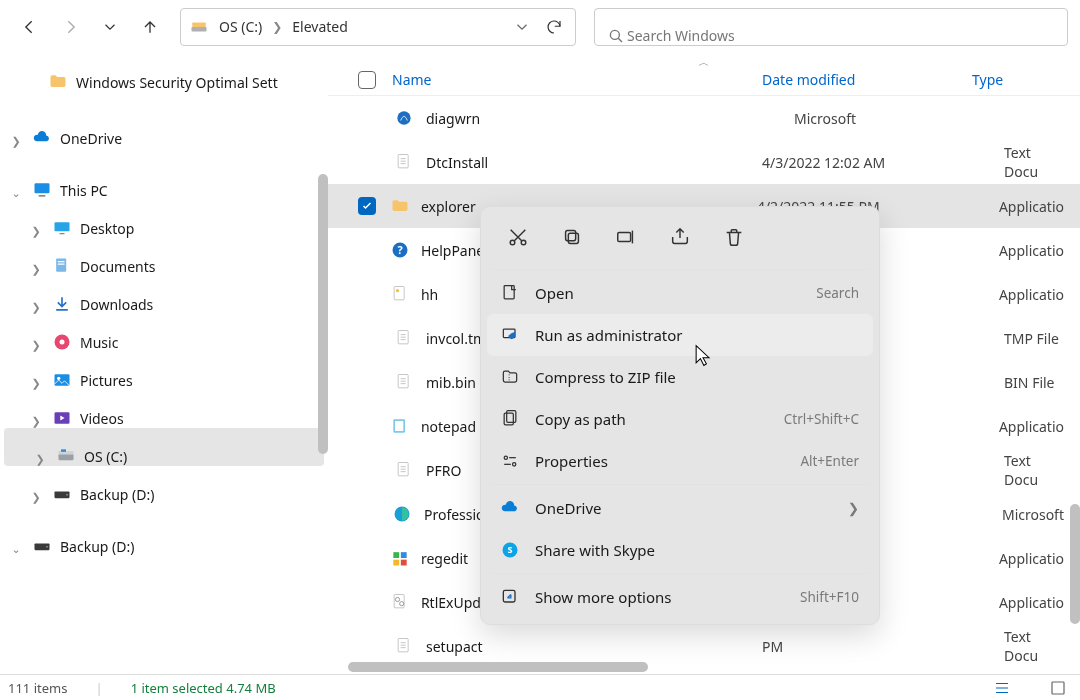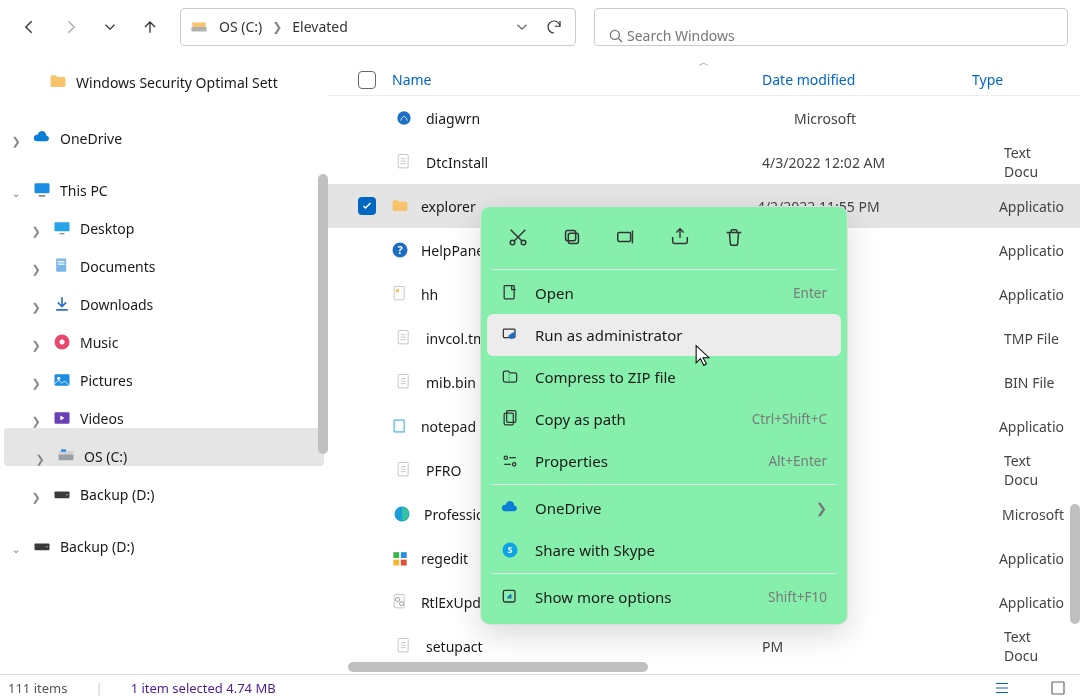--- a/index.html
+++ b/index.html
@@ -170,22 +170,22 @@
   width: 28px; height: 20px;
   display:flex; align-items:center; justify-content:center;
   color: #666;
 }
 .view-btn.active { color: #0067c0; }
 
 
 .ctx {
   position: absolute;
   left: 480px; top: 206px;
-  width: 368px;
-  background: #86efac;
+  width: 400px;
+  background: #e5e5e5;
   border: 1px solid #ddd;
   border-radius: 10px;
   box-shadow: 0 10px 30px rgba(0,0,0,0.15);
   padding: 6px;
   z-index: 100;
 }
 .ctx-icons {
   display: flex;
   gap: 8px;
   padding: 2px 8px 8px 8px;
@@ -614,21 +614,21 @@
         </div>
       </div>
     <div class="hscroll" style="left:20px;bottom:2px"></div>
     <div class="vscroll"></div>
   </div>
 </div>
 
 <div class="status">
   <span>111 items</span>
   <span style="color:#ccc">|</span>
-  <span style="color:#4c1d95">1 item selected  4.74 MB</span>
+  <span style="color:#15803d">1 item selected  4.74 MB</span>
   <span class="spacer"></span>
   <span class="view-btn active">
     <svg class="ico18" viewBox="0 0 24 24" fill="none" stroke="currentColor" stroke-width="1.6">
         <path d="M4 6h16M4 12h16M4 18h16"></path>
       </svg>
   </span>
   <span class="view-btn">
     <svg class="ico18" viewBox="0 0 24 24" fill="none" stroke="currentColor" stroke-width="1.6">
         <rect x="4" y="4" width="16" height="16" rx="1"></rect>
       </svg>
@@ -671,21 +671,21 @@
   <div class="ctx-divider"></div>
 
   <div class="ctx-item">
     <span class="ci">
         <svg class="ico20" viewBox="0 0 24 24" fill="none" stroke="#333" stroke-width="1.5">
           <rect x="5" y="3" width="12" height="16" rx="1"></rect>
           <path d="M14 3v5h5"></path>
         </svg>
       </span>
     <span class="lbl">Open</span>
-    <span class="accel">Enter</span>
+    <span class="accel">Search</span>
   </div>
   <div class="ctx-item hover">
     <span class="ci">
         <svg class="ico20" viewBox="0 0 24 24">
           <rect x="4" y="5" width="14" height="10" rx="1" fill="none" stroke="#333" stroke-width="1.5"></rect>
           <path d="M14 10l4-2v5c0 2-2 3.5-4 4-2-.5-4-2-4-4" fill="#1b6ec2"></path>
         </svg>
       </span>
     <span class="lbl">Run as administrator</span>
   </div>

